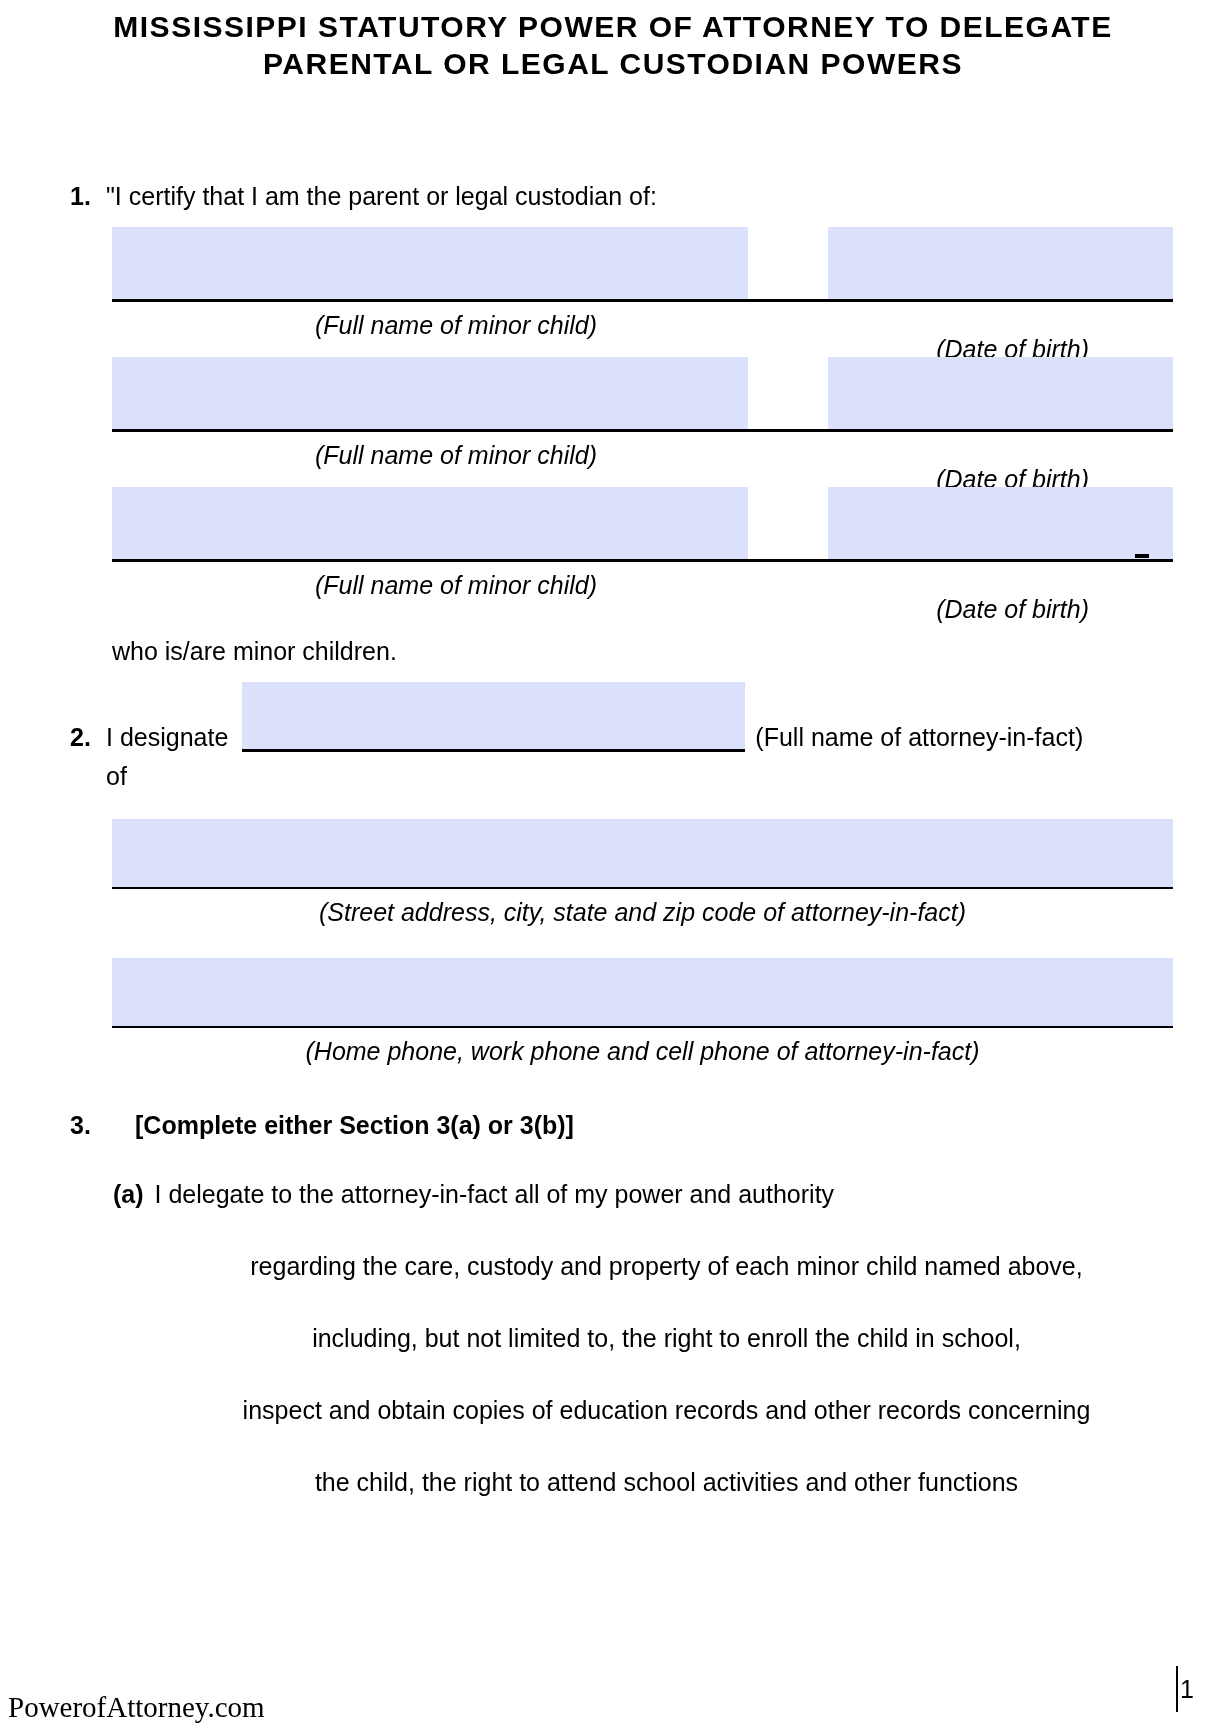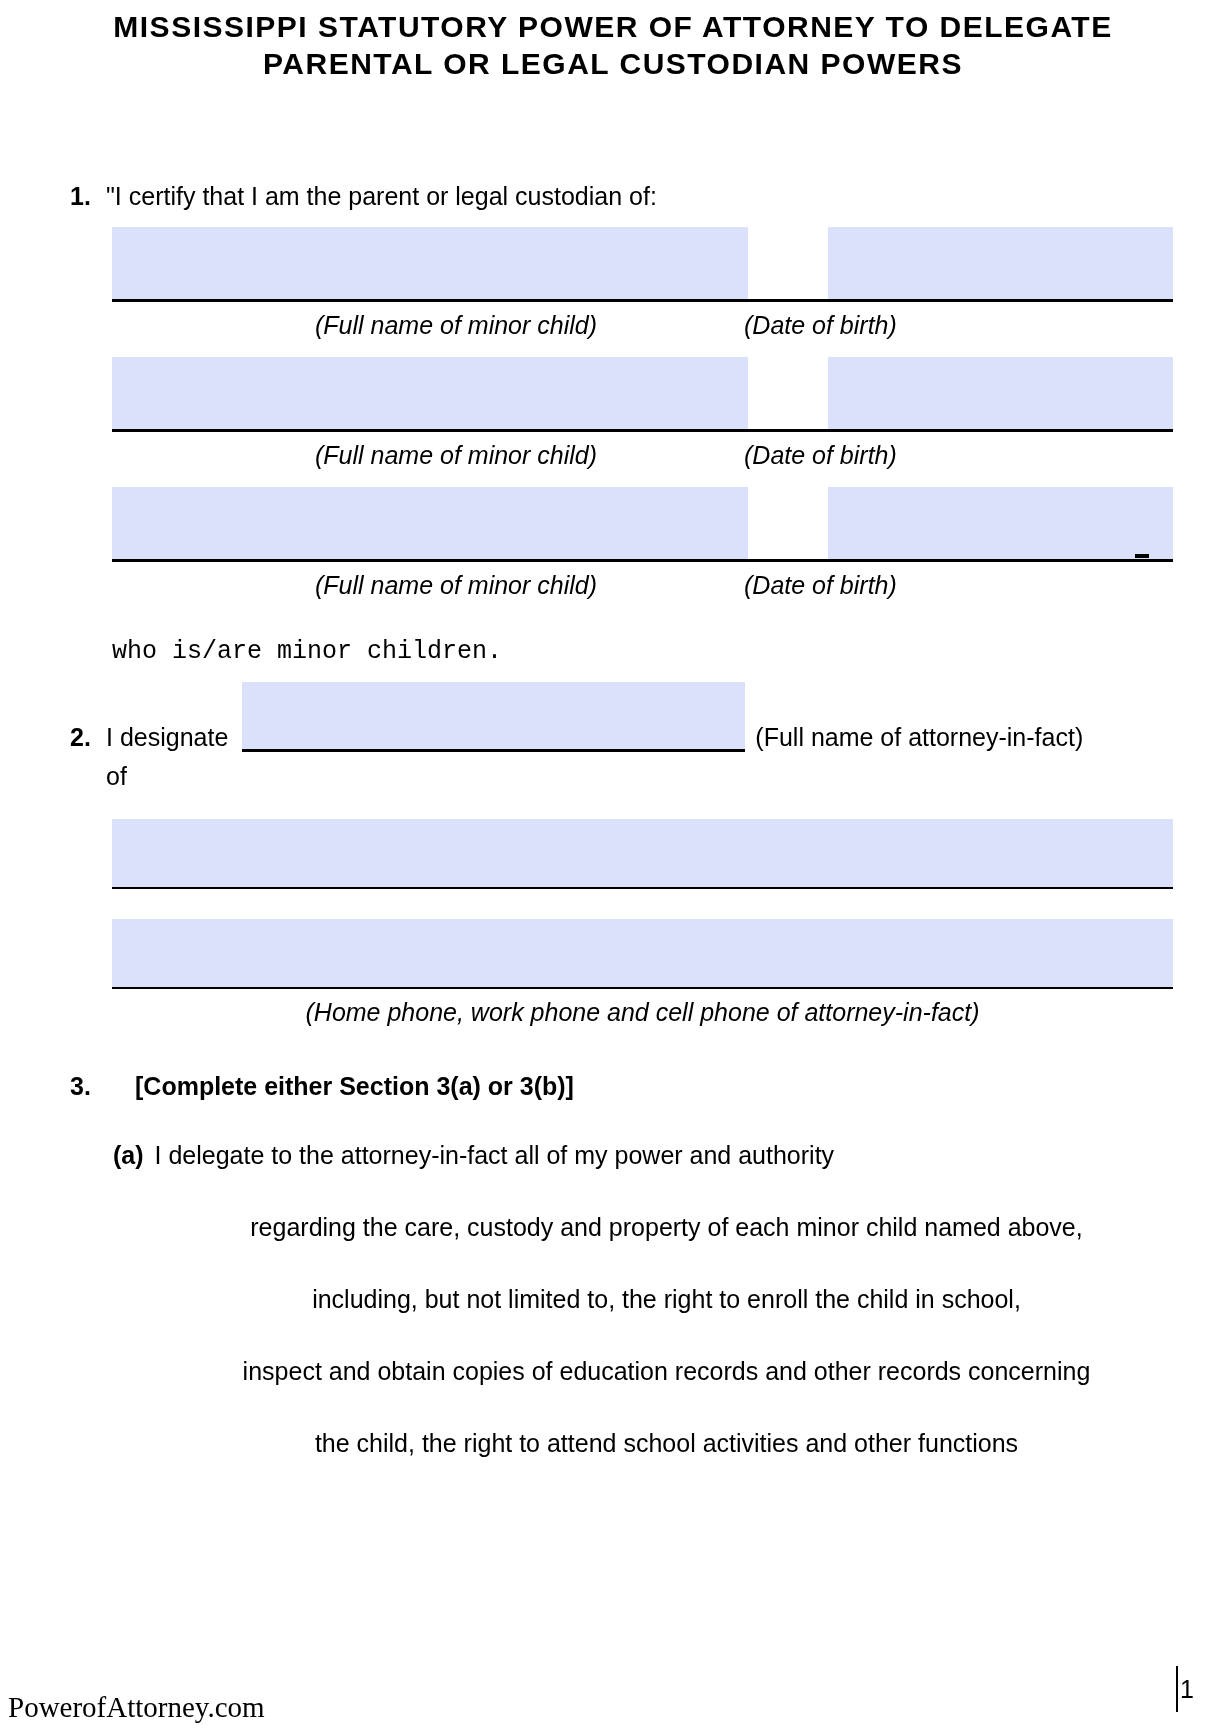--- a/index.html
+++ b/index.html
@@ -48,31 +48,31 @@
   .box-dob { width: 345px; }
   .label-row {
     width: 1061px;
     display: flex;
     font-style: italic;
     margin: 9px 0 16px 0;
     height: 30px;
   }
   .label-name { width: 636px; text-align: center; position: relative; left: 26px; }
   .label-gap { width: 80px; }
-  .label-dob { width: 345px; text-align: left; position: relative; left: -84px; }
+  .label-dob { width: 345px; text-align: right; position: relative; left: -84px; margin-top: 24px; }
   .stray-mark {
     position: absolute;
     right: 24px;
     bottom: 1px;
     width: 14px;
     height: 4px;
     background: #000;
   }
 
-  .who-line { margin: 36px 0 0 42px; font-family: Liberation Mono, monospace; }
+  .who-line { margin: 36px 0 0 42px; }
 
   .designate-line { display: flex; align-items: flex-end; margin-top: 16px; }
   .attorney-name-box {
     width: 503px;
     height: 70px;
     background: var(--field-highlight);
     border-bottom: 3px solid var(--rule);
     margin: 0 10px 0 14px;
     flex-shrink: 0;
   }
@@ -188,20 +188,21 @@
 
     <div class="designate-line">
       <span class="item-num">2.</span>
       <span>I designate</span>
       <div class="attorney-name-box"></div>
       <span>(Full name of attorney-in-fact)</span>
     </div>
     <div class="of-line">of</div>
 
     <div class="wide-box" id="address-box"></div>
+    <div class="wide-label">(Street address, city, state and zip code of attorney-in-fact)</div>
 
     <div class="wide-box" id="phone-box"></div>
     <div class="wide-label">(Home phone, work phone and cell phone of attorney-in-fact)</div>
 
 
     <div class="sec3-heading">
       <span class="item-num-wide">3.</span>
       <span class="heading-text">[Complete either Section 3(a) or 3(b)]</span>
     </div>
 

